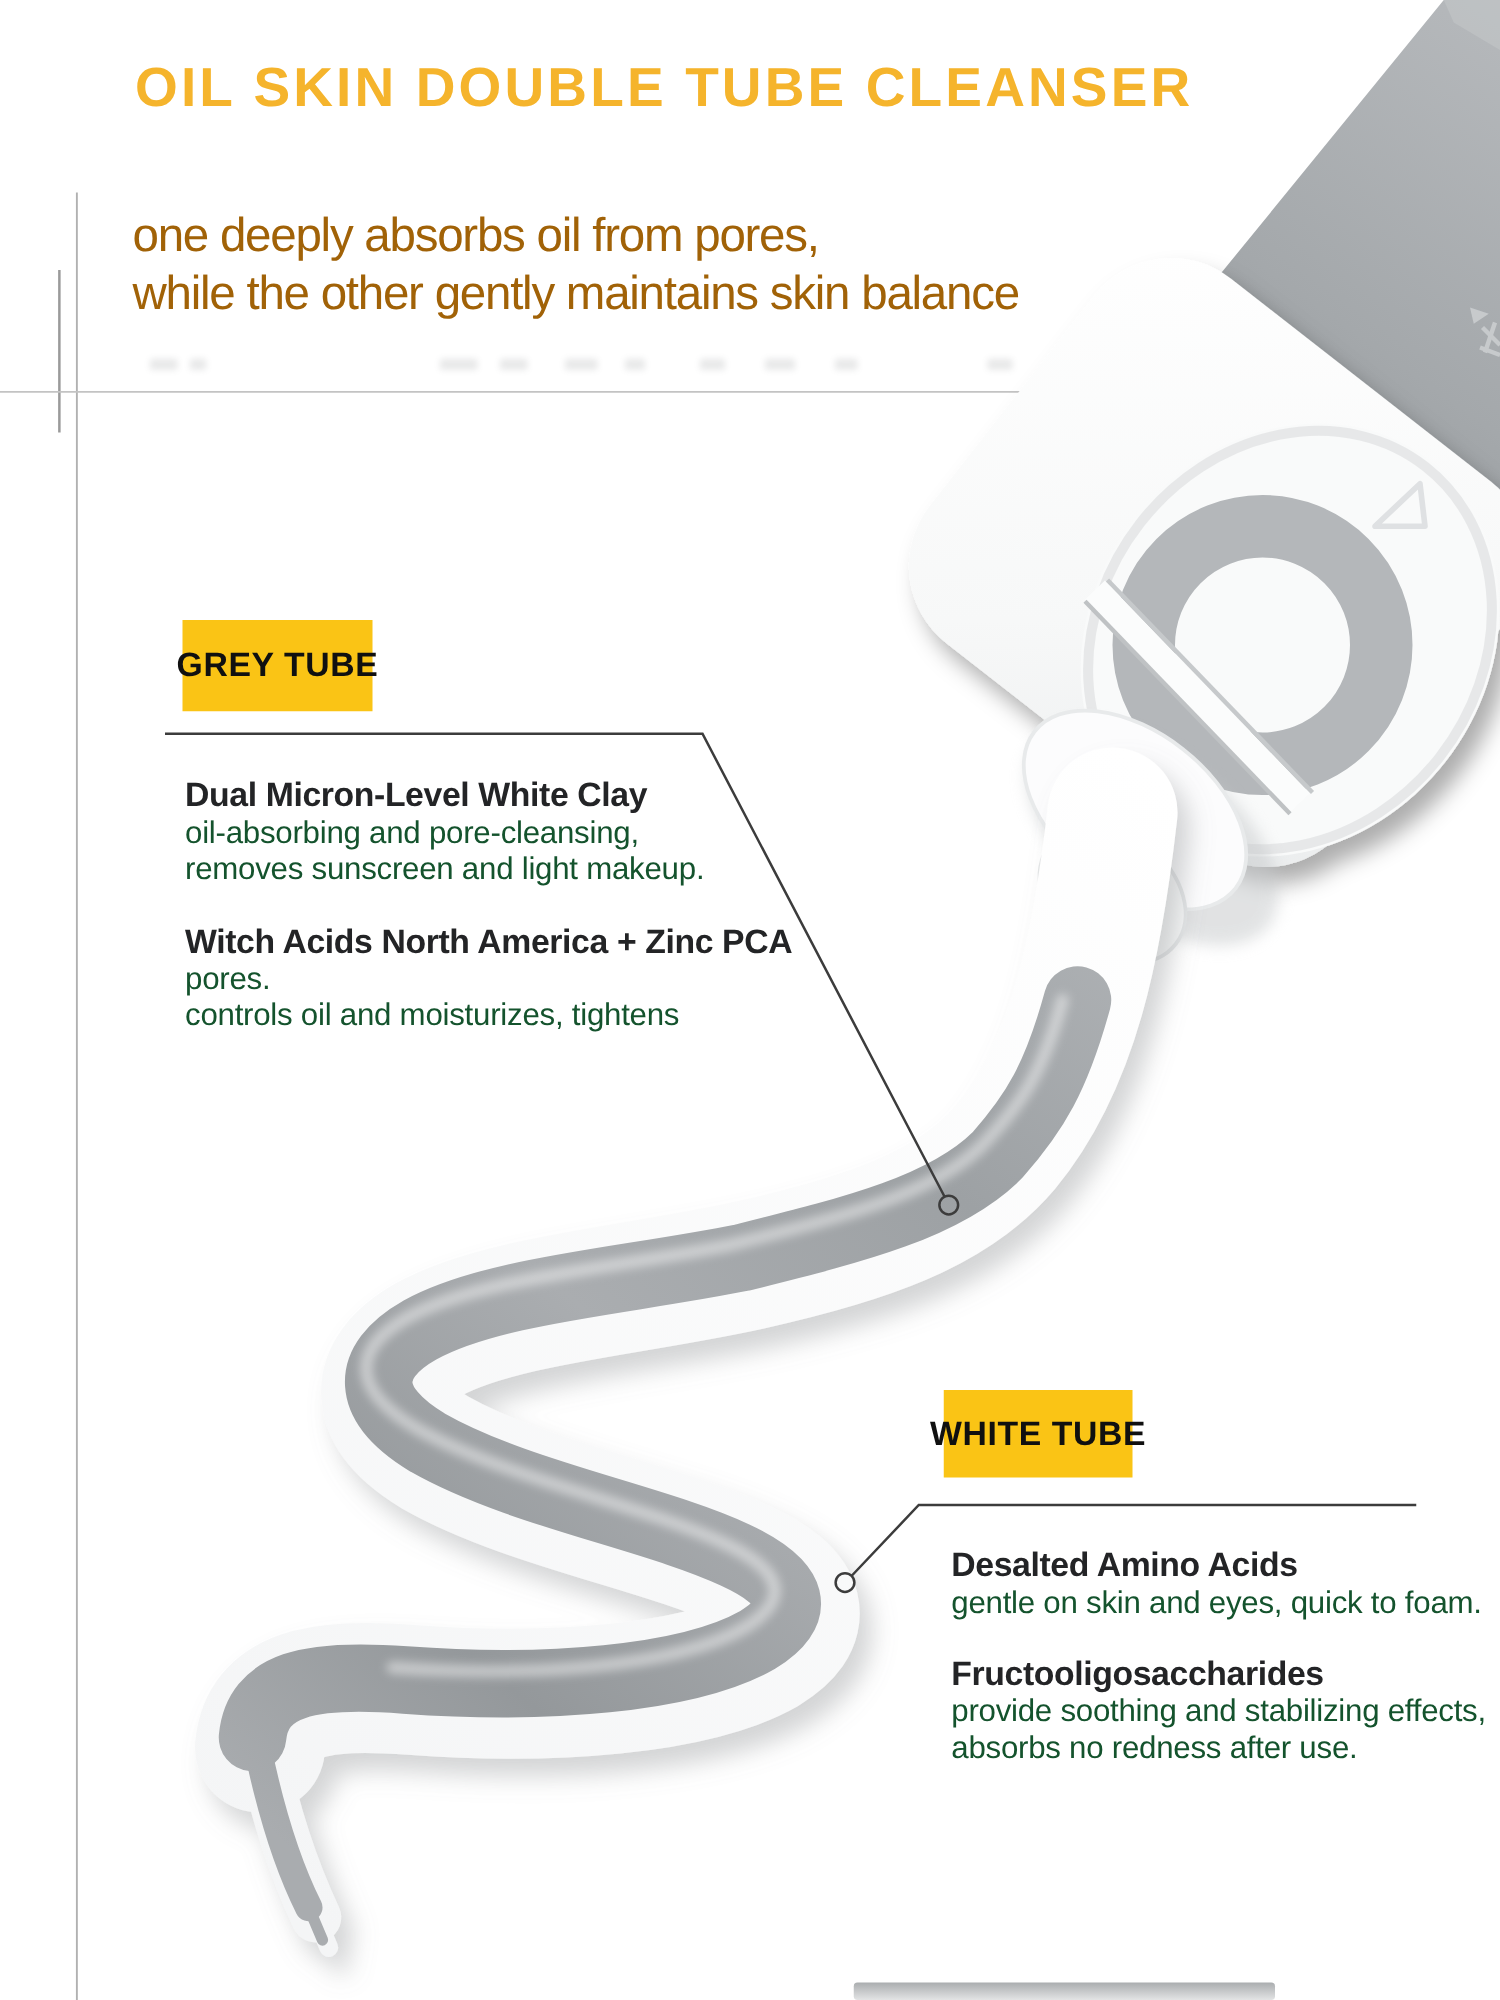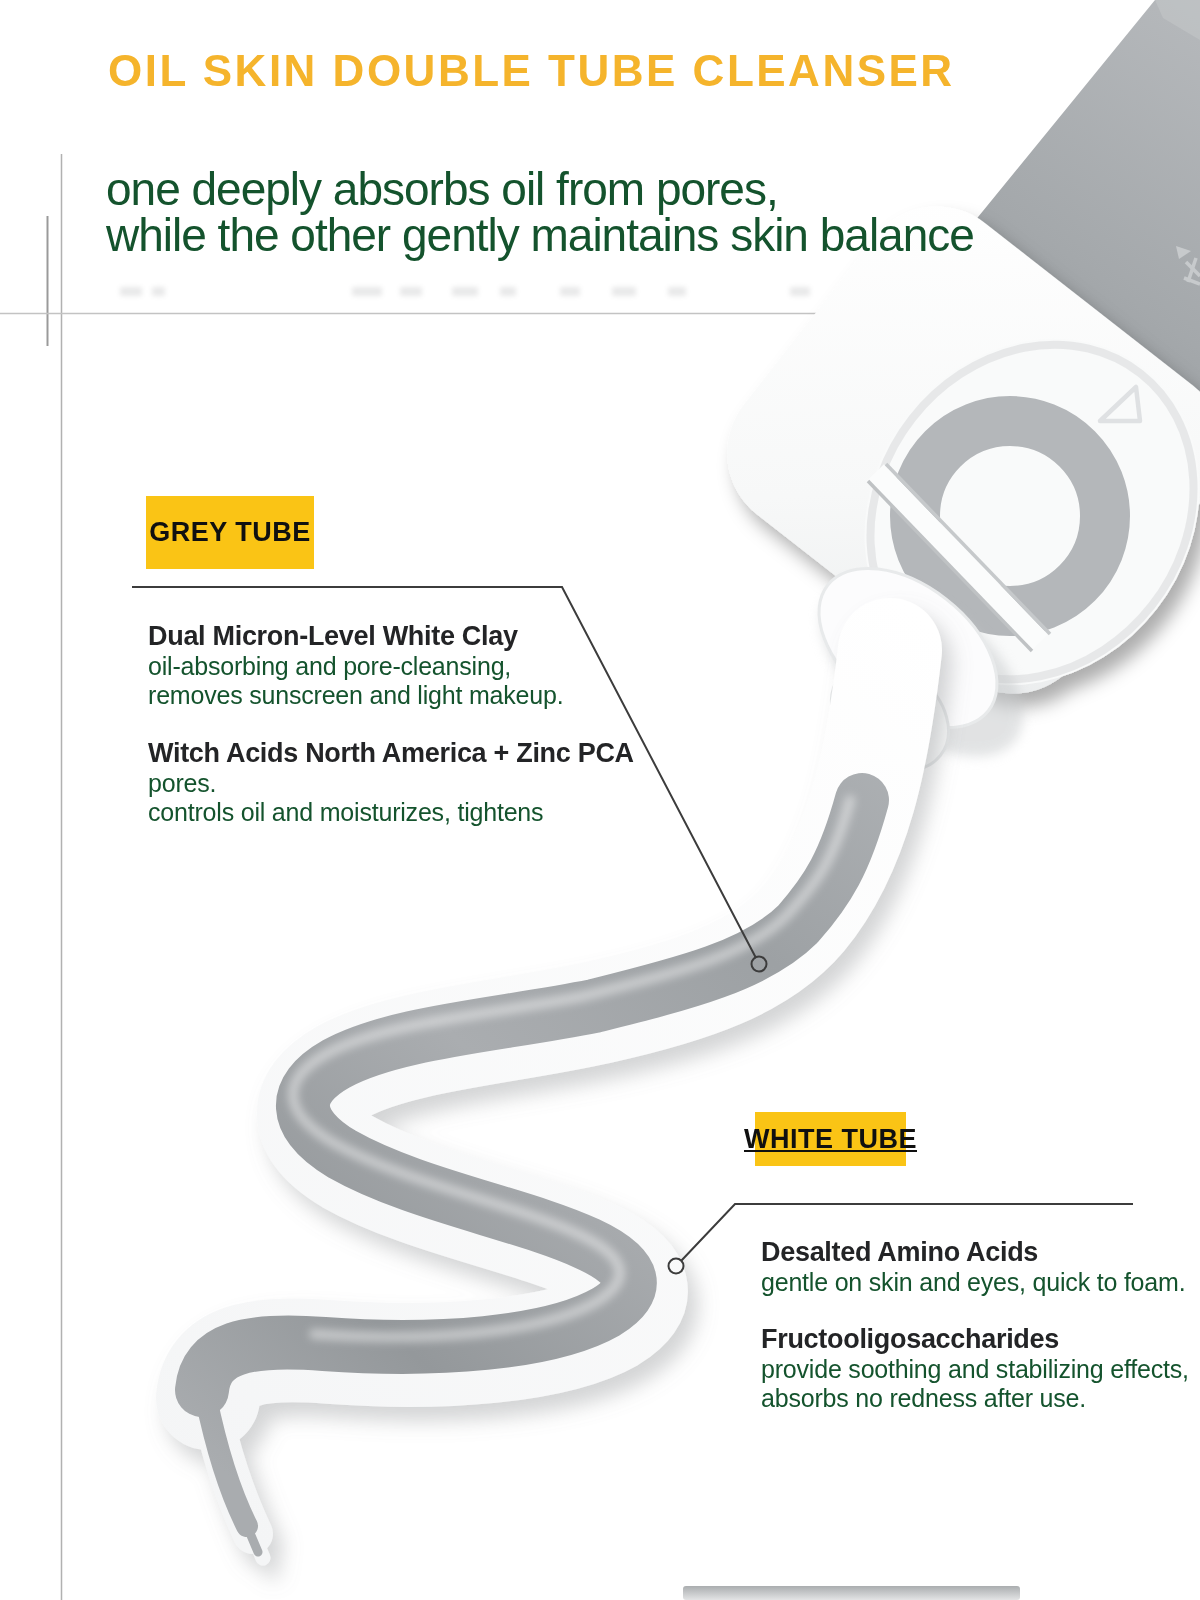--- a/index.html
+++ b/index.html
@@ -9,28 +9,28 @@
   }
   .stage svg.illustration{position:absolute;left:0;top:0;z-index:1;}
   .txt{position:absolute;z-index:2;margin-left:16px;}
 
   .page-title{
     left:92px;top:46px;
     font-size:44px;font-weight:bold;letter-spacing:2.5px;white-space:nowrap;
   }
   .subtitle{
     left:90px;top:166px;
-    font-size:46px;line-height:46px;letter-spacing:-1px;color:#14532d;white-space:nowrap;
+    font-size:38px;line-height:46px;letter-spacing:-1px;color:#a16207;white-space:nowrap;
   }
   .badge{
     display:flex;align-items:center;justify-content:center;
     font-size:27px;font-weight:bold;letter-spacing:.5px;color:#101010;white-space:nowrap;
   }
-  .badge.grey-tube{left:130px;top:496px;width:168px;height:73px;}
-  .badge.white-tube{left:739px;top:1112px;width:151px;height:54px;text-decoration:underline;}
+  .badge.grey-tube{left:130px;top:496px;width:152px;height:73px;}
+  .badge.white-tube{left:739px;top:1112px;width:151px;height:70px;}
 
   .para{white-space:nowrap;}
   .para .h{font-size:27px;font-weight:bold;line-height:31px;color:#232426;letter-spacing:-.3px;}
   .para .b{font-size:25px;line-height:29px;color:#14532d;letter-spacing:-.2px;}
   .para.g1{left:132px;top:621px;}
   .para.g2{left:132px;top:738px;}
   .para.w1{left:745px;top:1237px;}
   .para.w2{left:745px;top:1324px;}
 
   .blur-dash{

